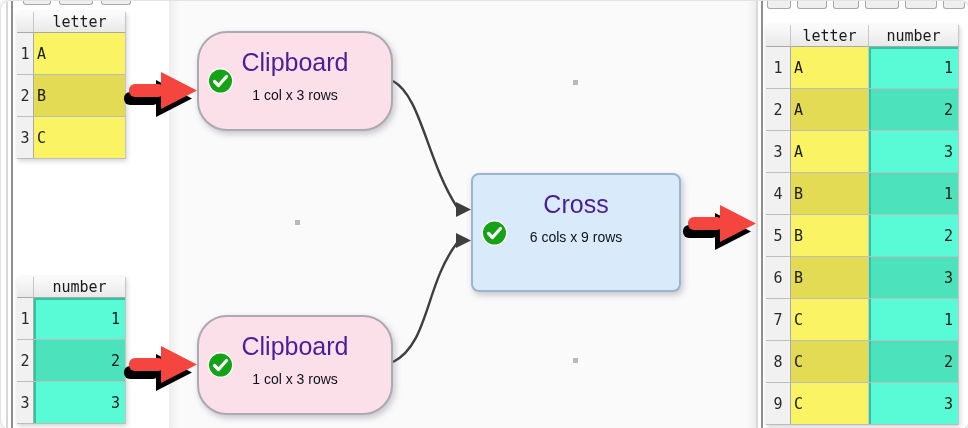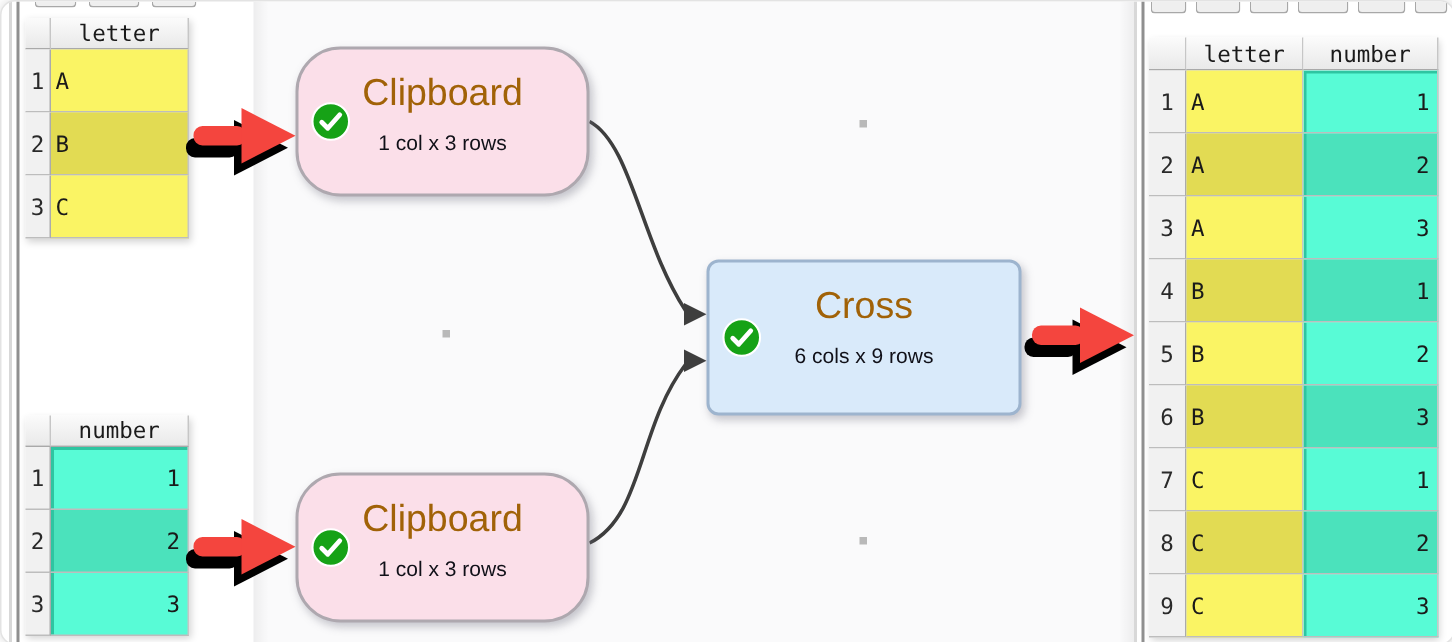--- a/index.html
+++ b/index.html
@@ -51,24 +51,24 @@
       background:linear-gradient(90deg,rgba(0,0,0,.05),rgba(0,0,0,0));}
   .canvas:after{content:"";position:absolute;right:0;top:0;bottom:0;width:10px;
       background:linear-gradient(270deg,rgba(0,0,0,.05),rgba(0,0,0,0));}
   .dot{position:absolute;width:5px;height:5px;background:#b9b9b9;}
   .wires{position:absolute;left:0;top:0;width:587px;height:428px;}
 
   
   .node{position:absolute;box-sizing:border-box;border:2px solid;z-index:3;
       display:flex;flex-direction:column;align-items:center;
       box-shadow:2px 3px 6px rgba(110,110,125,.38);}
-  .node .title{font-size:25px;color:#a16207;margin-top:14px;line-height:30px;}
+  .node .title{font-size:25px;color:#4c1d95;margin-top:14px;line-height:30px;}
   .node .subtitle{font-size:14px;color:#101018;margin-top:10px;}
   .node.pink{background:#fbdfe9;border-color:#aea8af;border-radius:30px;width:196px;height:100px;}
-  .node.blue{background:#d9eafa;border-color:#9db4ce;border-radius:8px;width:210px;height:104px;}
+  .node.blue{background:#d9eafa;border-color:#9db4ce;border-radius:8px;width:210px;height:119px;}
   .check{position:absolute;left:8px;top:50%;transform:translateY(-50%);width:27px;height:27px;}
 
   
   .redarrow{position:absolute;z-index:6;}
 </style>
 </head>
 <body>
 
 <div class="frame">
 

